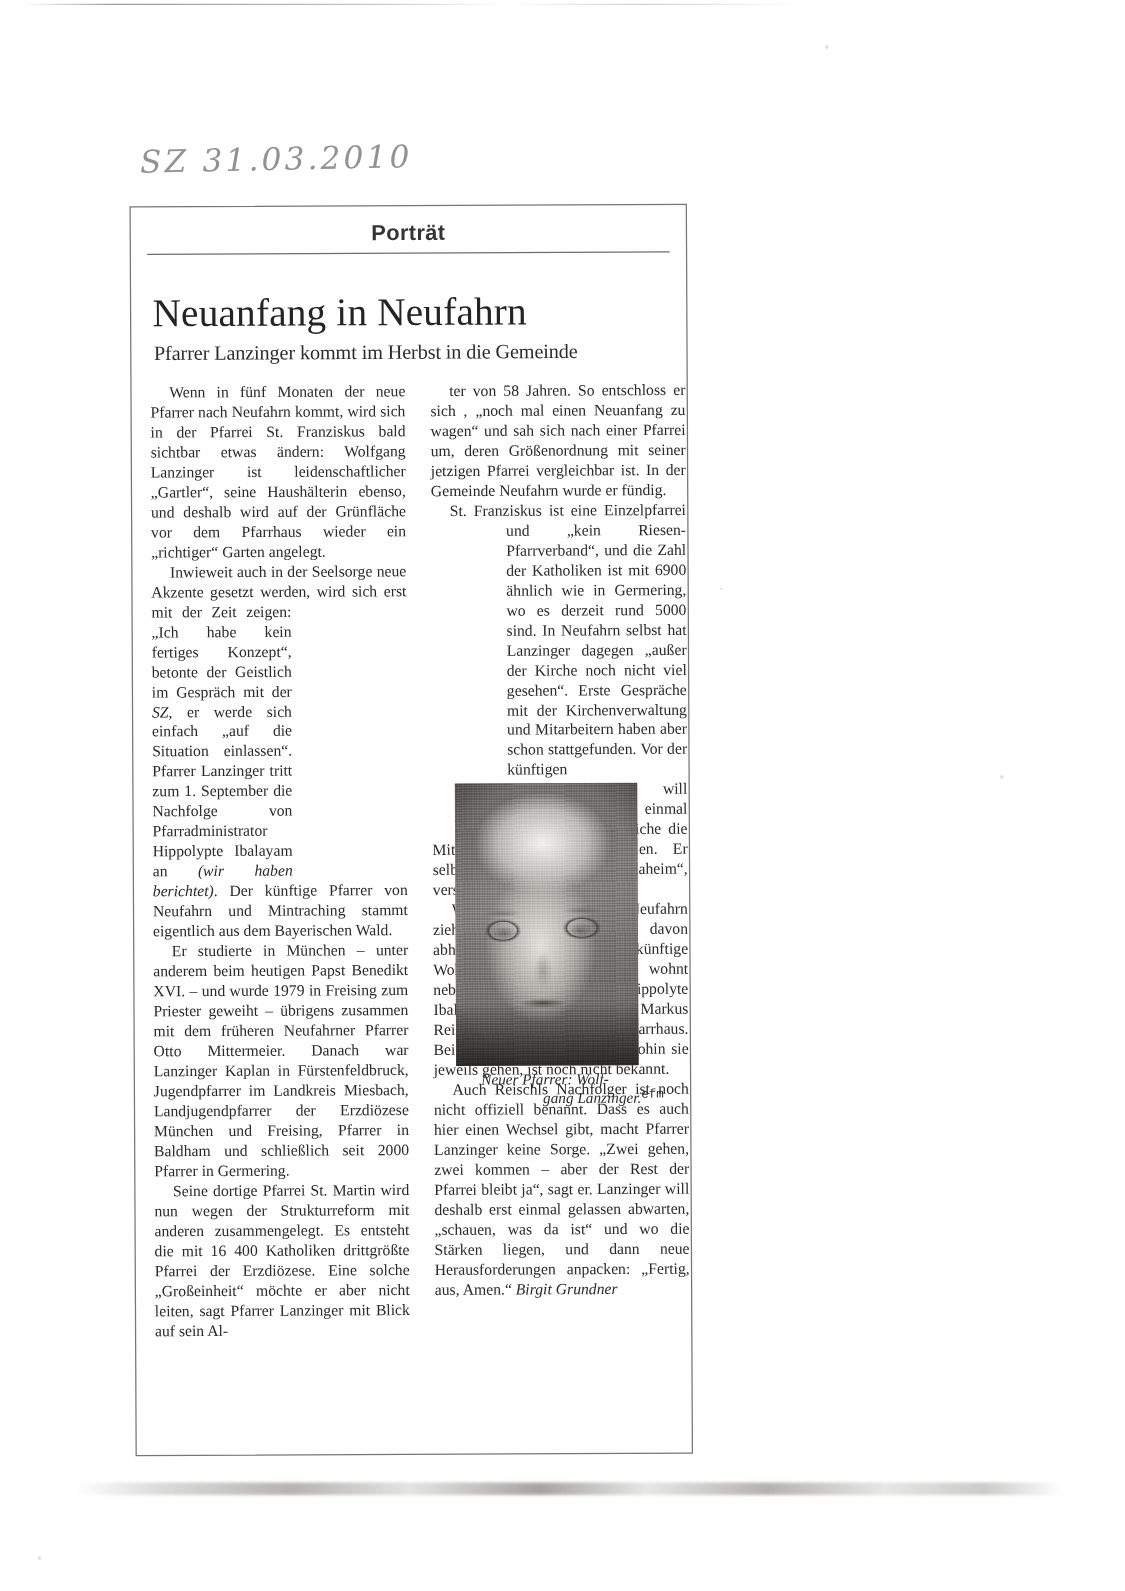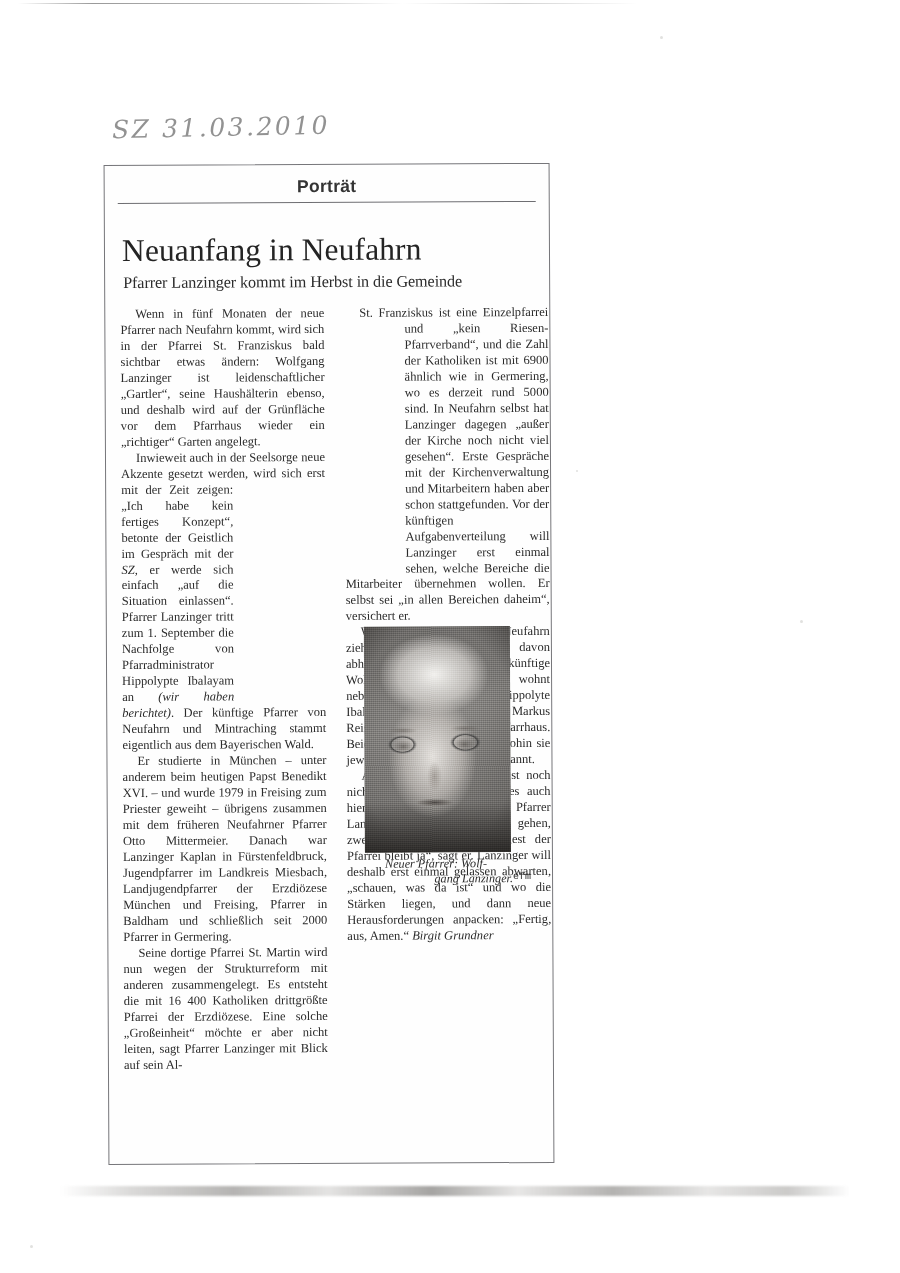--- a/index.html
+++ b/index.html
@@ -264,20 +264,21 @@
         <p>
           <span class="shape-left" style="height:32px;width:0;"></span>
           <span class="shape-left" style="height:210px;width:92px;"></span>
           <span>Inwieweit auch in der Seelsorge neue Akzente gesetzt werden, wird sich erst mit der Zeit zeigen: „Ich habe kein fertiges Konzept“, betonte der Geistlich im Gespräch mit der </span><i>SZ</i><span>, er werde sich einfach „auf die Situation einlassen“. Pfarrer Lanzinger tritt zum 1. September die Nachfolge von Pfarradministrator Hippolypte Ibalayam an </span><i>(wir haben berichtet)</i><span>. Der künftige Pfarrer von Neufahrn und Mintraching stammt eigentlich aus dem Bayerischen Wald.</span>
         </p>
         <p>Er studierte in München – unter anderem beim heutigen Papst Benedikt XVI. – und wurde 1979 in Freising zum Priester geweiht – übrigens zusammen mit dem früheren Neufahrner Pfarrer Otto Mittermeier. Danach war Lanzinger Kaplan in Fürstenfeldbruck, Jugendpfarrer im Landkreis Miesbach, Landjugendpfarrer der Erzdiözese München und Freising, Pfarrer in Baldham und schließlich seit 2000 Pfarrer in Germering.</p>
         <p>Seine dortige Pfarrei St. Martin wird nun wegen der Strukturreform mit anderen zusammengelegt. Es entsteht die mit 16 400 Katholiken drittgrößte Pfarrei der Erzdiözese. Eine solche „Großeinheit“ möchte er aber nicht leiten, sagt Pfarrer Lanzinger mit Blick auf sein Al-</p>
       </div>
 
       <div class="col col-right">
+        <p>ter von 58 Jahren. So entschloss er sich , „noch mal einen Neuanfang zu wagen“ und sah sich nach einer Pfarrei um, deren Größenordnung mit seiner jetzigen Pfarrei vergleichbar ist. In der Gemeinde Neufahrn wurde er fündig.</p>
         <p>
           <span class="shape-right" style="height:28px;width:0;"></span>
           <span class="shape-right" style="height:240px;width:60px;"></span>
           <span>St. Franziskus ist eine Einzelpfarrei und „kein Riesen-Pfarrverband“, und die Zahl der Katholiken ist mit 6900 ähnlich wie in Germering, wo es derzeit rund 5000 sind. In Neufahrn selbst hat Lanzinger dagegen „außer der Kirche noch nicht viel gesehen“. Erste Gespräche mit der Kirchenverwaltung und Mitarbeitern haben aber schon stattgefunden. Vor der künftigen Aufgabenverteilung will Lanzinger erst einmal sehen, welche Bereiche die Mitarbeiter übernehmen wollen. Er selbst sei „in allen Bereichen daheim“, versichert er.</span>
         </p>
         <p>Wann Lanzinger nach Neufahrn zieht, wird nicht zuletzt davon abhängen, wann seine künftige Wohnung frei wird. Derzeit wohnt neben Pfarradministrator Hippolyte Ibalayam auch Pastoralreferent Markus Reischl mit seiner Familie im Pfarrhaus. Beide verlassen die Pfarrei – wohin sie jeweils gehen, ist noch nicht bekannt.</p>
         <p><span>Auch Reischls Nachfolger ist noch nicht offiziell benannt. Dass es auch hier einen Wechsel gibt, macht Pfarrer Lanzinger keine Sorge. „Zwei gehen, zwei kommen – aber der Rest der Pfarrei bleibt ja“, sagt er. Lanzinger will deshalb erst einmal gelassen abwarten, „schauen, was da ist“ und wo die Stärken liegen, und dann neue Herausforderungen anpacken: „Fertig, aus, Amen.“ </span><span class="byline">Birgit Grundner</span></p>
       </div>
 
     </div>

